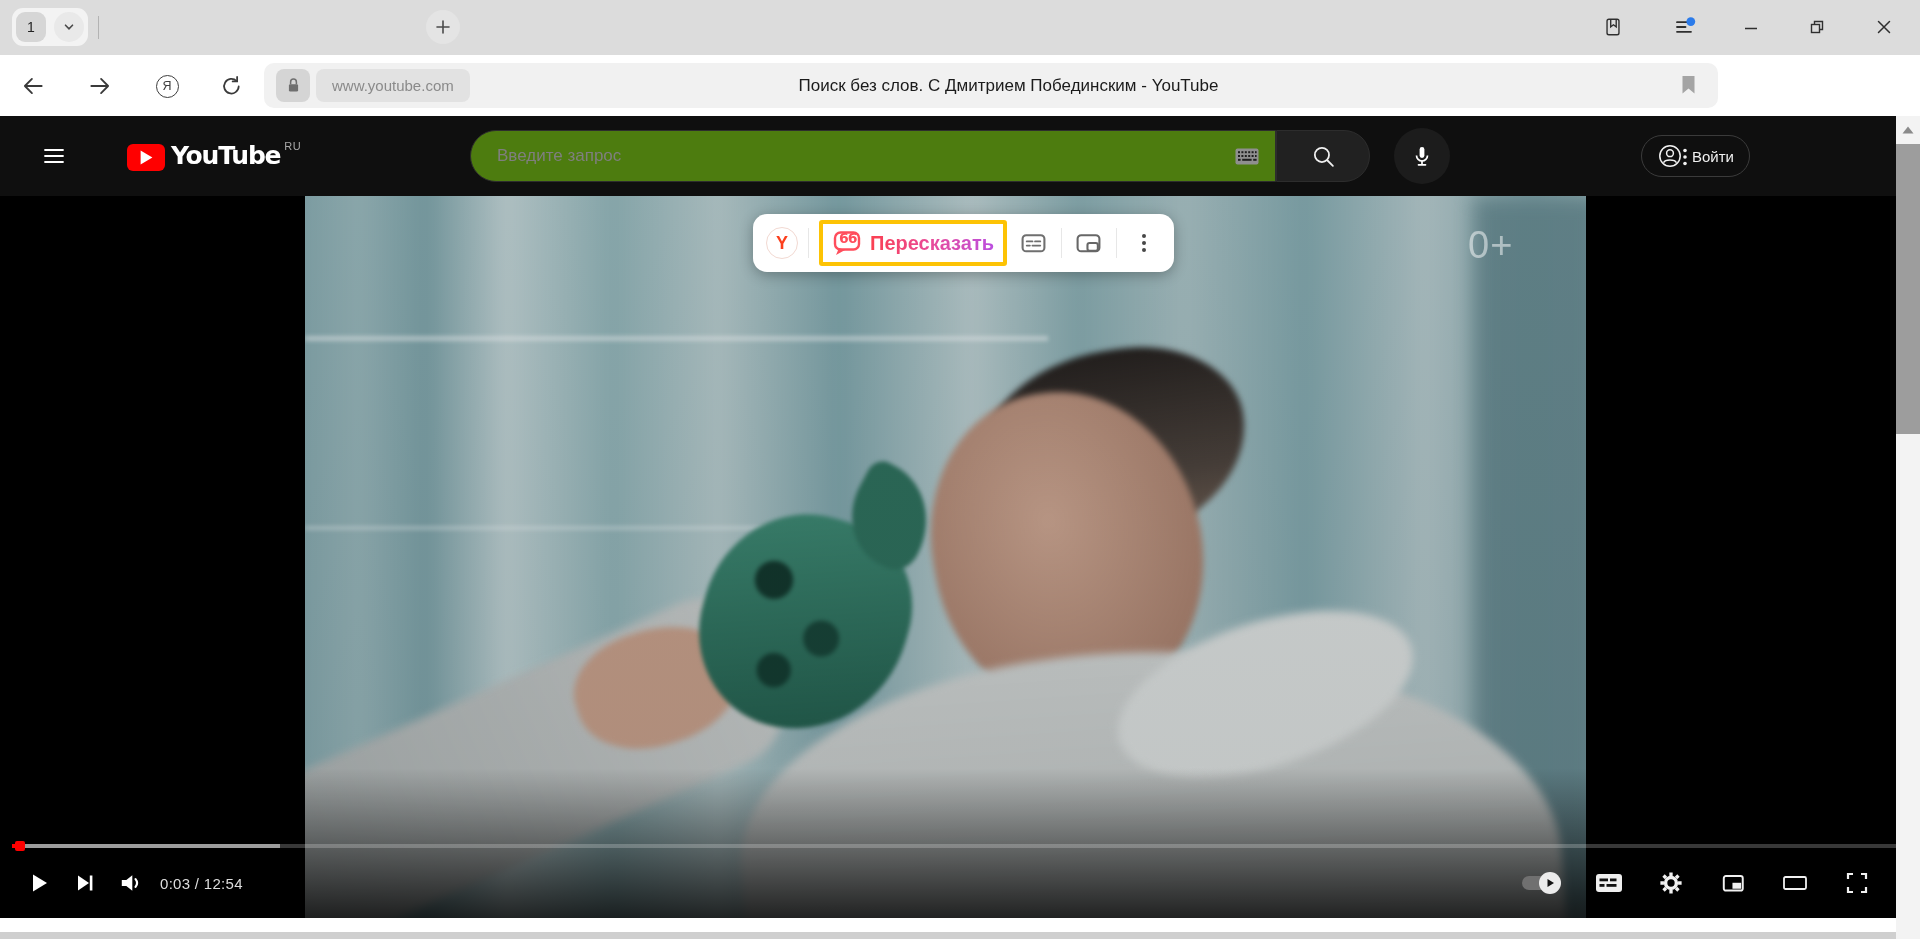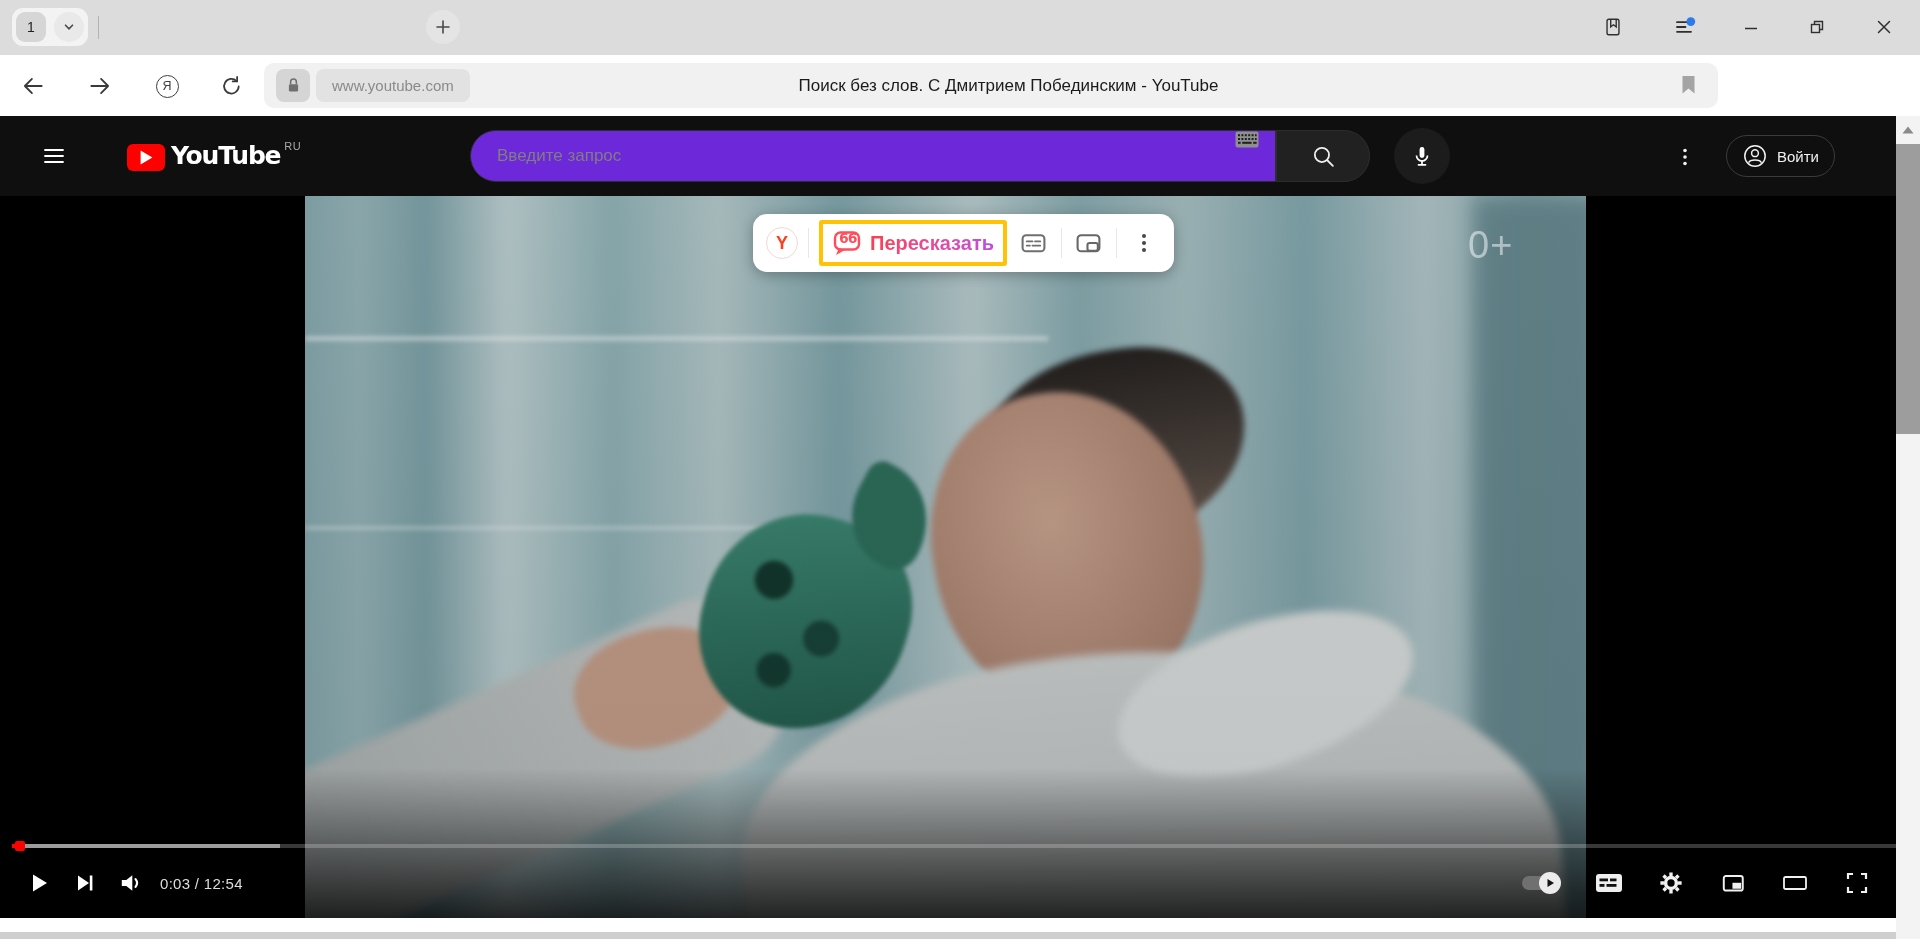--- a/index.html
+++ b/index.html
@@ -36,28 +36,28 @@
   .bb-kebab { left:1737px; } .bb-player { left:1804px; } .bb-dl { left:1866px; }
   .bar-sep { position:absolute; left:1787px; top:70px; width:1px; height:31px; background:#dcdcdc; }
 
   
   .yt-header { position:absolute; left:0; top:116px; width:1920px; height:80px; background:#0f0f0f; }
   .yt-burger { position:absolute; left:42px; top:28px; }
   .yt-logo { position:absolute; left:106px; top:25px; display:flex; align-items:flex-start;margin-left:21px; }
   .yt-logo-box { width:38px; height:27px; background:#f00; border-radius:6px; display:grid; place-items:center; margin-top:3px; }
   .yt-logo-text { margin-left:6px; color:#fff; font-size:25px; font-weight:700; letter-spacing:-1.2px; font-family:"DejaVu Sans", sans-serif; }
   .yt-region { margin-left:4px; margin-top:-1px; color:#a9a9a9; font-size:11px; letter-spacing:.5px; }
-  .yt-search { position:absolute; left:470px; top:14px; width:806px; height:52px; border:1px solid #2d2d2d; border-radius:26px 0 0 26px; display:flex; align-items:flex-start; background:#6d28d9; }
+  .yt-search { position:absolute; left:470px; top:14px; width:806px; height:52px; border:1px solid #2d2d2d; border-radius:26px 0 0 26px; display:flex; align-items:center; background:#4d7c0f; }
   .yt-q { flex:1; height:100%; background:transparent; border:none; outline:none; padding:0 10px 0 26px; font-size:17px; color:#eee; font-family:"Liberation Sans", sans-serif; }
   .yt-q::placeholder { color:#7f7f7f; }
   .kb { margin-right:16px; flex:none; }
   .yt-searchbtn { position:absolute; left:1276px; top:14px; width:94px; height:52px; background:#212121; border:1px solid #2d2d2d; border-radius:0 26px 26px 0; display:grid; place-items:center; }
   .yt-mic { position:absolute; left:1394px; top:12px; width:56px; height:56px; border-radius:50%; background:#1c1c1c; display:grid; place-items:center; }
   .yt-kebab { position:absolute; left:1672px; top:28px; width:26px; height:26px; display:grid; place-items:center; }
-  .yt-signin { position:absolute; left:1726px; top:19px; height:42px; border:1px solid #3b3b3b; border-radius:21px; display:flex; align-items:center; gap:9px; padding:0 15px; color:#f1f1f1; font-size:15px;text-align:right; }
+  .yt-signin { position:absolute; left:1641px; top:19px; height:42px; border:1px solid #3b3b3b; border-radius:21px; display:flex; align-items:center; gap:9px; padding:0 15px; color:#f1f1f1; font-size:15px;text-align:right; }
 
   
   .player { position:absolute; left:0; top:196px; width:1920px; height:722px; background:#000; }
   .video { position:absolute; left:305px; top:0; width:1281px; height:722px; overflow:hidden; background:#8fadb1; }
   .v-bg { position:absolute; inset:-25px; background:linear-gradient(90deg,#7fa2a8 0%,#95b2b6 6%,#7b9fa5 11%,#bccdcf 17%,#8fb0b4 25%,#b3c6c8 33%,#7da2a8 42%,#b7c9cb 52%,#86a8ad 60%,#a5bcbf 68%,#80a4aa 77%,#b0c3c6 86%,#89a9ae 94%,#9db7ba 100%); filter:blur(7px); }
   .v-dark-col { position:absolute; right:-15px; top:0; width:10%; height:100%; background:#5f8188; filter:blur(10px); opacity:.85; }
   .v-rail  { position:absolute; left:0; top:140px; width:58%; height:5px; background:rgba(237,243,244,.55); filter:blur(2px); }
   .v-rail2 { position:absolute; left:0; top:330px; width:46%; height:4px; background:rgba(237,243,244,.4); filter:blur(2px); }
   .v-shape { position:absolute; filter:blur(3px); }
   .head   { left:49%;  top:27%;   width:21%; height:44%; background:radial-gradient(ellipse at 45% 40%,#c9a28e,#a87f6c 75%); border-radius:48% 52% 50% 50%; transform:rotate(-10deg); }

